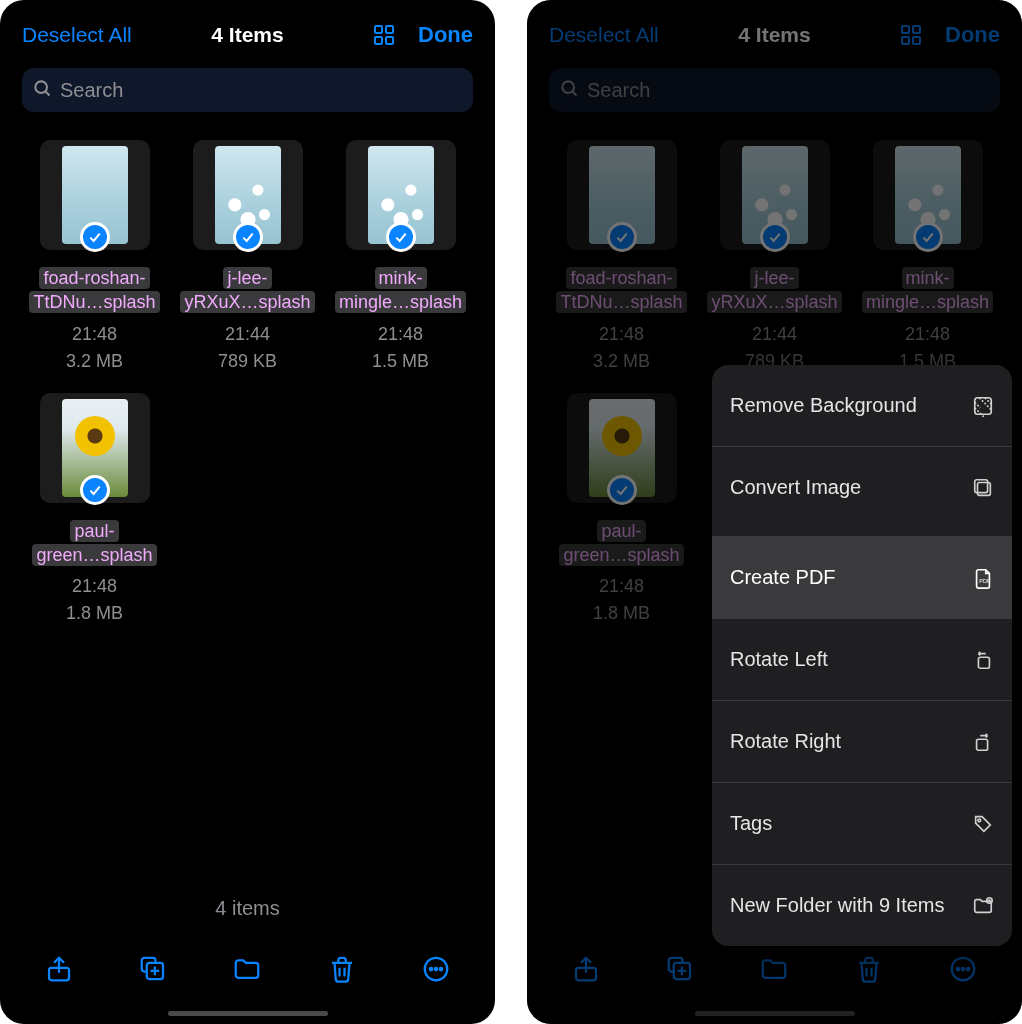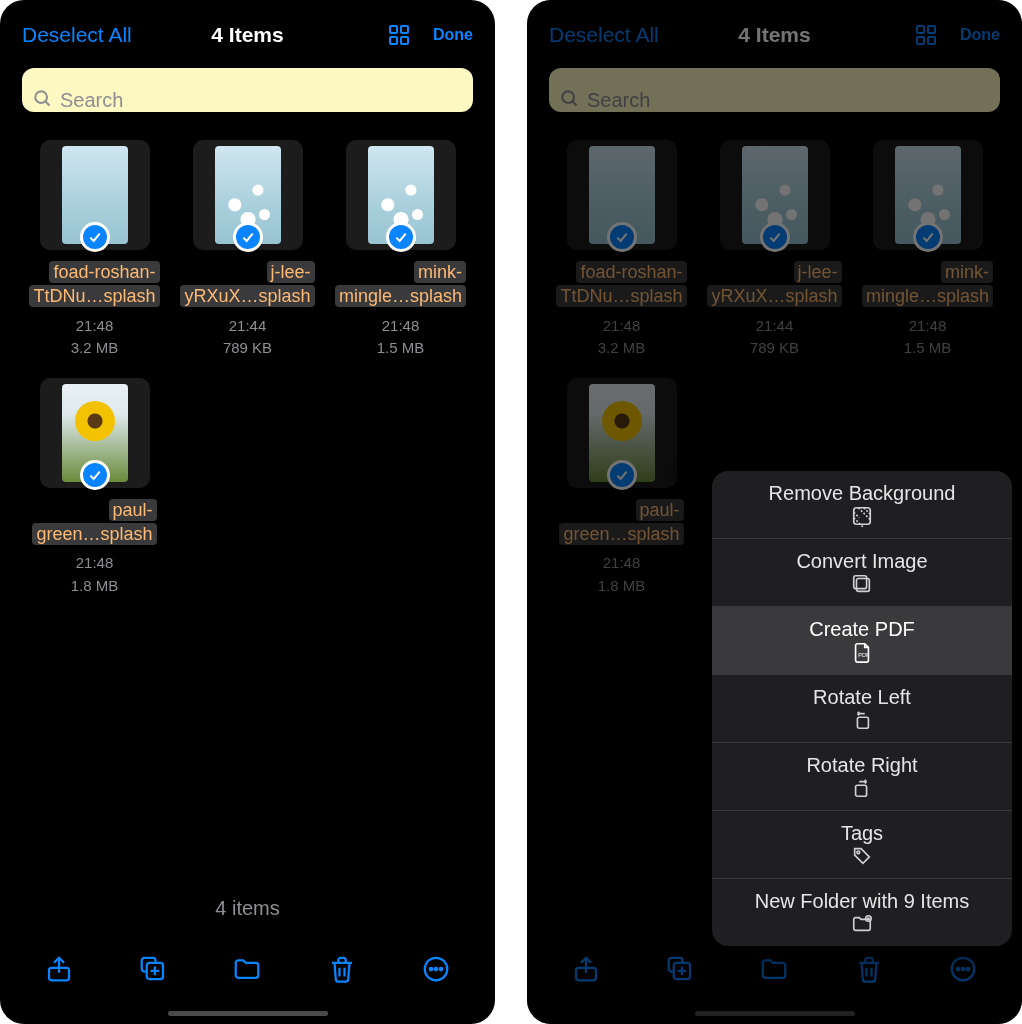--- a/index.html
+++ b/index.html
@@ -45,30 +45,30 @@
     display: flex;
     align-items: center;
     gap: 22px;
   }
   .grid-icon {
     width: 24px; height: 24px;
     color: #0a84ff;
   }
   .done-link {
     color: #0a84ff;
-    font-size: 16px;
+    font-size: 22px;
     font-weight: 600;
   }
   .search-bar {
     margin: 4px 22px 0 22px;
-    background: #fef9c3;
+    background: #0f172a;
     border-radius: 12px;
     height: 44px;
     display: flex;
-    align-items: flex-end;
+    align-items: center;
     padding: 0 10px;
     gap: 8px;
   }
   .search-icon { color: #8e8e93; }
   .search-placeholder {
     color: #8e8e93;
     font-size: 20px;
   }
   .grid {
     display: grid;
@@ -124,36 +124,36 @@
     bottom: -2px;
     transform: translateX(-50%);
     width: 30px; height: 30px;
     background: #0a84ff;
     border: 3px solid #fff;
     border-radius: 50%;
     display:flex;align-items:center;justify-content:center;
   }
   .check-badge svg { width:16px; height:16px; stroke:#fff; }
   .file-name {
-    margin-top: 10px;
+    margin-top: 16px;
     font-size: 18px;
-    color: #fdba74;
-    text-align: right;
+    color: #f0abfc;
+    text-align: center;
     line-height: 1.35;
   }
   .file-name span {
     background:#3a3a3c;
     padding:1px 4px;
     border-radius:4px;
     box-decoration-break: clone;
     -webkit-box-decoration-break: clone;
   }
   .file-meta {
     margin-top: 6px;
-    font-size: 15px;
+    font-size: 18px;
     color: #8e8e93;
     text-align:center;
     line-height:1.5;
   }
   .footer-count {
     position:absolute;
     bottom: 104px;
     left:0; right:0;
     text-align:center;
     color:#8e8e93;
@@ -195,28 +195,27 @@
     width:300px;
     background:#1f1f21;
     border-radius:16px;
     overflow:hidden;
     box-shadow:0 8px 40px rgba(0,0,0,0.6);
   }
   .menu-item{
     display:flex;
     justify-content:space-between;
     align-items:center;
-    padding:11px 18px;
+    padding:29px 18px;
     font-size:20px;
     color:#e5e5e7;
     border-top:1px solid #39393b;
-    flex-direction:column;
   }
   .menu-item:first-child{ border-top:none; }
-  .menu-item.highlight{ background:#3a3a3c; color:#fff; }
+  .menu-item.highlight{ background:#3a3a3c; color:#fff;margin-top:8px; }
   .menu-item .mi-icon{ width:22px; height:22px; color:#d0d0d2; flex:0 0 22px; }
   .menu-item.highlight .mi-icon{ color:#fff; }
 </style>
 </head>
 <body>
 
 <div class="phone">
   <div class="header">
     <div class="header-left">Deselect All</div>
     <div class="header-title">4 Items</div>

